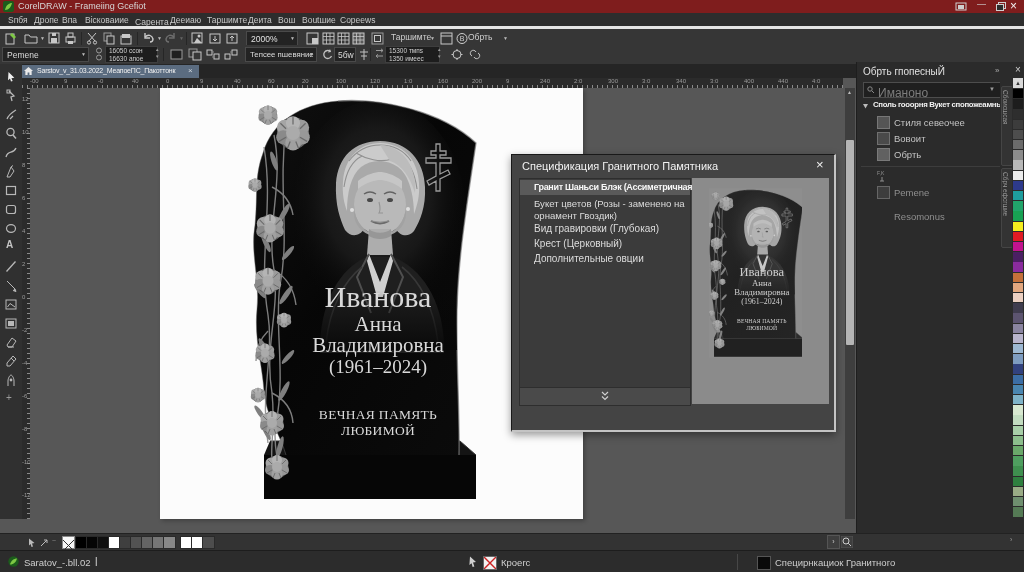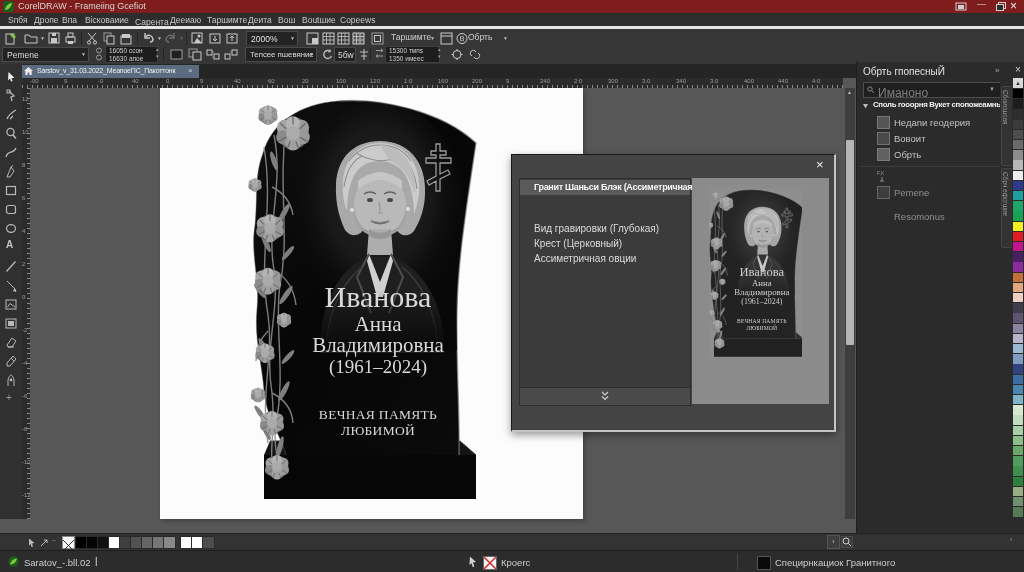--- a/index.html
+++ b/index.html
@@ -444,29 +444,31 @@
       <text x="148" y="278" font-size="19">(1961–2024)</text>
       <text x="148" y="324" font-size="13.5" letter-spacing="0.3">ВЕЧНАЯ ПАМЯТЬ</text>
       <text x="148" y="340" font-size="13.5" letter-spacing="0.3">ЛЮБИМОЙ</text>
     </g>
     </g>
   </svg>
 
   <div class="abs" style="left:511px;top:154px;width:322px;height:275px;background:#444444;
        border:1px solid #191919;border-right:2px solid #c4c4c4;border-bottom:2px solid #c4c4c4;
        box-shadow:0 3px 8px rgba(0,0,0,0.4);">
+    <div class="abs" style="left:10px;top:5px;font-size:11px;color:#f2f2f2;">Спецификация Гранитного Памятника</div>
     <div class="abs" style="left:304px;top:2px;font-size:13px;color:#f0f0f0;">×</div>
 
     <div class="abs" style="left:7px;top:23px;width:170px;height:226px;background:#3b3b3b;border:1px solid #2e2e2e;color:#dcdcdc;font-size:10px;">
       <div class="abs" style="left:0;top:1px;width:170px;height:15px;background:#5a5a5a;">
         <span class="abs" style="left:14px;top:2px;color:#f7f7f7;font-weight:bold;white-space:nowrap;font-size:9px;letter-spacing:-0.3px;">Гранит Шаньси Блэк (Ассиметричная</span>
       </div>
+      <div class="abs" style="left:14px;top:19px;width:158px;line-height:11.5px;font-size:9.6px;">Букет цветов (Розы - заменено на орнамент Гвоздик)</div>
       <div class="abs" style="left:14px;top:44px;">Вид гравировки (Глубокая)</div>
       <div class="abs" style="left:14px;top:59px;">Крест (Церковный)</div>
-      <div class="abs" style="left:14px;top:74px;">Ассиметричная овции</div>
+      <div class="abs" style="left:14px;top:74px;">Дополнительные овции</div>
       <div class="abs" style="left:0;top:208px;width:170px;height:17px;background:#4a4a4a;border-top:1px solid #2e2e2e;text-align:center;">
         <svg style="margin-top:3px" width="10" height="10" viewBox="0 0 10 10">
             <path d="M2,1 L5,4 L8,1 M2,5.5 L5,8.5 L8,5.5" fill="none" stroke="#cfcfcf" stroke-width="1.2"></path>
           </svg>
       </div>
     </div>
 
     <div class="abs" style="left:180px;top:23px;width:137px;height:226px;background:#8b8b8b;overflow:hidden;">
       <svg class="abs" style="left:17px;top:9px;" width="93" height="172" viewBox="22 2 222 404">
         <g opacity="0.96">
@@ -496,21 +498,21 @@
       <span class="abs" style="left:125px;top:3px;font-size:6px;color:#999;">▼</span>
     </div>
 
     <div class="abs" style="left:0px;top:37px;width:146px;height:14px;">
       <svg class="abs" style="left:5px;top:4px" width="7" height="7" viewBox="0 0 7 7">
           <path d="M1,1 L6,1 L3.5,5.5Z" fill="#bbb"></path>
         </svg>
       <span class="abs" style="left:16px;top:1px;font-size:7.8px;letter-spacing:-0.3px;color:#f2f2f2;font-weight:bold;white-space:nowrap;">Споль гооорня Вукет спопожеамный</span>
     </div>
     <div class="abs" style="left:20px;top:54px;width:11px;height:11px;background:#555;border:1px solid #777;"></div>
-    <div class="abs" style="left:37px;top:55px;font-size:9.5px;color:#c4c4c4;">Недаnи геодерия</div>
+    <div class="abs" style="left:37px;top:55px;font-size:9.5px;color:#c4c4c4;">Стиля севеочее</div>
     <div class="abs" style="left:20px;top:70px;width:11px;height:11px;background:#4a4a4a;border:1px solid #707070;"></div>
     <div class="abs" style="left:37px;top:71px;font-size:9.5px;color:#c4c4c4;">Вовоит</div>
     <div class="abs" style="left:20px;top:86px;width:11px;height:11px;background:#616161;border:1px solid #7a7a7a;"></div>
     <div class="abs" style="left:37px;top:87px;font-size:9.5px;color:#c4c4c4;">Обрть</div>
     <div class="abs" style="left:4px;top:104px;width:140px;height:1px;background:#3d3d3d;"></div>
     <svg class="abs" style="left:20px;top:108px" width="12" height="12" viewBox="0 0 12 12">
         <text x="0" y="5" font-size="5" fill="#8f8f8f" font-family="Liberation Sans">F,K</text>
         <path d="M5,7 L5,11 M3,11 L7,11" stroke="#8f8f8f"></path>
       </svg>
     <div class="abs" style="left:37px;top:109px;font-size:9.5px;color:#8f8f8f;margin-top:40px;">Resomonus</div>

